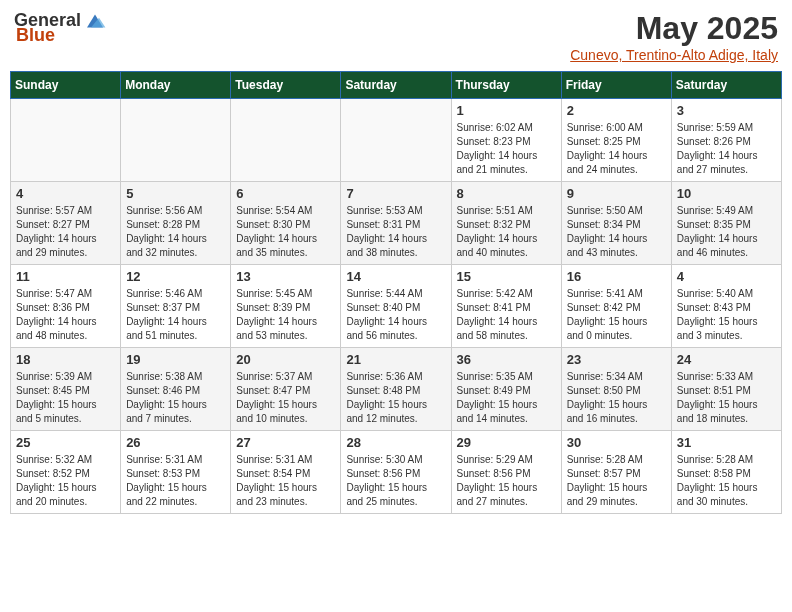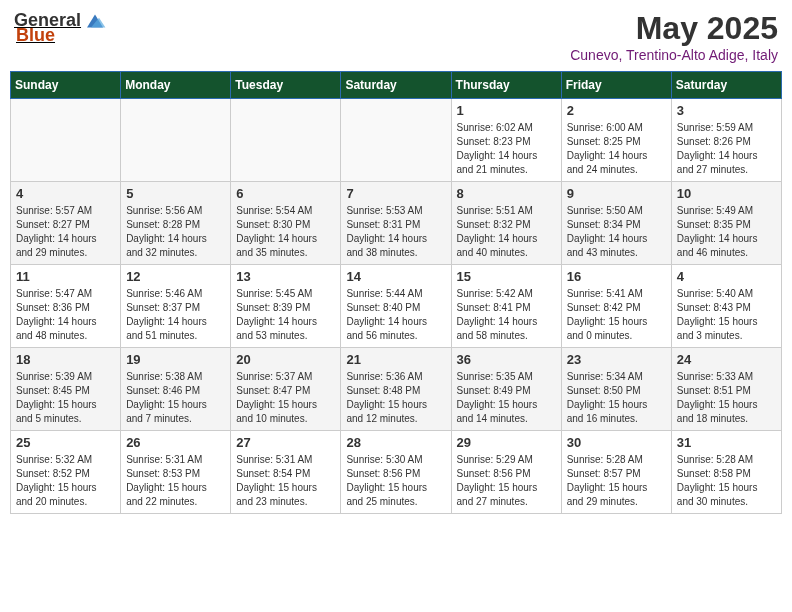--- a/index.html
+++ b/index.html
@@ -14,21 +14,20 @@
       display: flex;
       justify-content: space-between;
       align-items: flex-start;
       margin-bottom: 8px;
       padding: 0 4px;
     }
     .logo {
       display: flex;
       align-items: flex-start;
       gap: 2px;
-      text-decoration: underline;
     }
     .logo-text-general {
       font-size: 18px;
       font-weight: bold;
       color: #333;
     }
     .logo-text-blue {
       font-size: 18px;
       font-weight: bold;
       color: #c2410c;
@@ -41,21 +40,22 @@
     .title-area {
       text-align: right;
     }
     .month-year {
       font-size: 32px;
       font-weight: bold;
       color: #333;
     }
     .location {
       font-size: 14px;
-      color: #701a75;
+      color: #c2410c;
+      text-decoration: underline;
     }
     .calendar {
       width: 100%;
       border-collapse: collapse;
       border: 1px solid #ccc;
     }
     .calendar th {
       background-color: #14532d;
       color: #fff;
       font-size: 12px;

